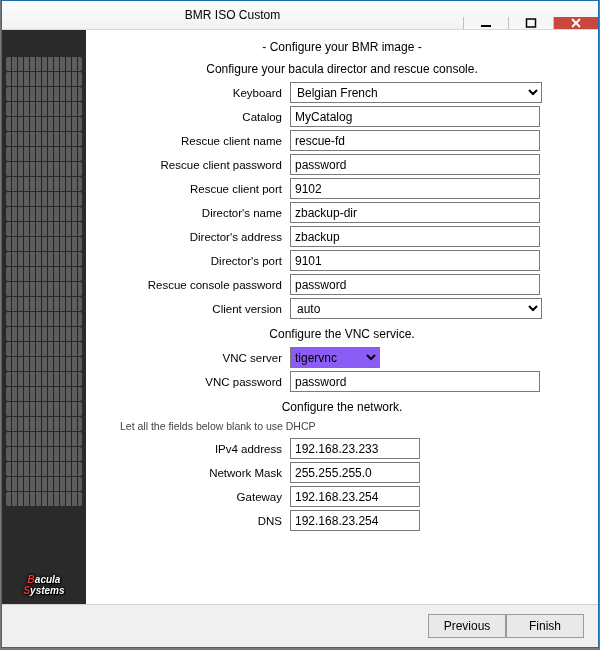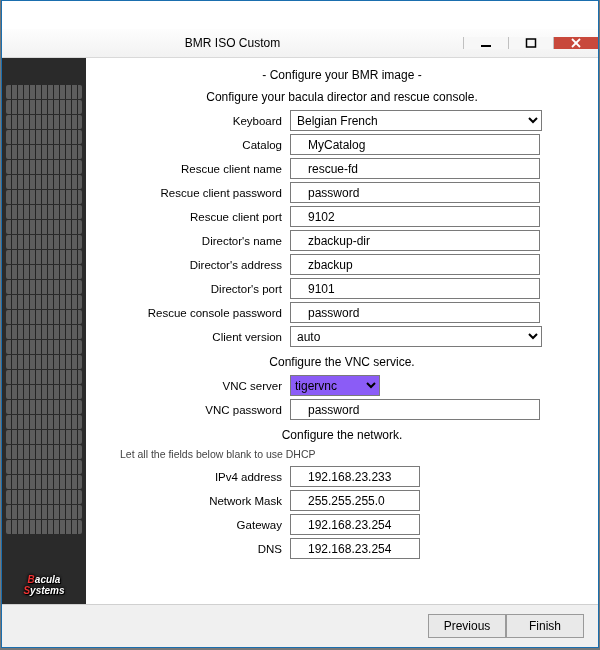--- a/index.html
+++ b/index.html
@@ -18,22 +18,21 @@
     border: 1px solid #1a6eae;
     box-sizing: border-box;
     display: flex;
     flex-direction: column;
   }
   .titlebar {
     height: 28px;
     background: linear-gradient(#fdfdfd, #f2f2f2);
     border-bottom: 1px solid #d9d9d9;
     display: flex;
-    align-items: center;
-    margin-top: 28px;
+    align-items: flex-end;
   }
   .titlebar .title {
     flex: 1;
     text-align: center;
     line-height: 28px;
     font-size: 12px;
     color: #000;
   }
   .win-buttons {
     display: flex;
@@ -122,21 +121,21 @@
   }
   .form-field {
     flex: 1;
   }
   input[type=text], select.full {
     width: 250px;
     box-sizing: border-box;
     height: 21px;
     font: inherit;
     font-size: 12px;
-    padding: 0 17px;
+    padding: 0 4px;
     border: 1px solid #7a7a7a;
     background: #fff;
   }
   select.full { width: 252px; padding-left:2px; }
   select.narrow {
     width: 90px;
     height: 21px;
     font: inherit;
     font-size: 12px;
     border: 1px solid #7a7a7a;

